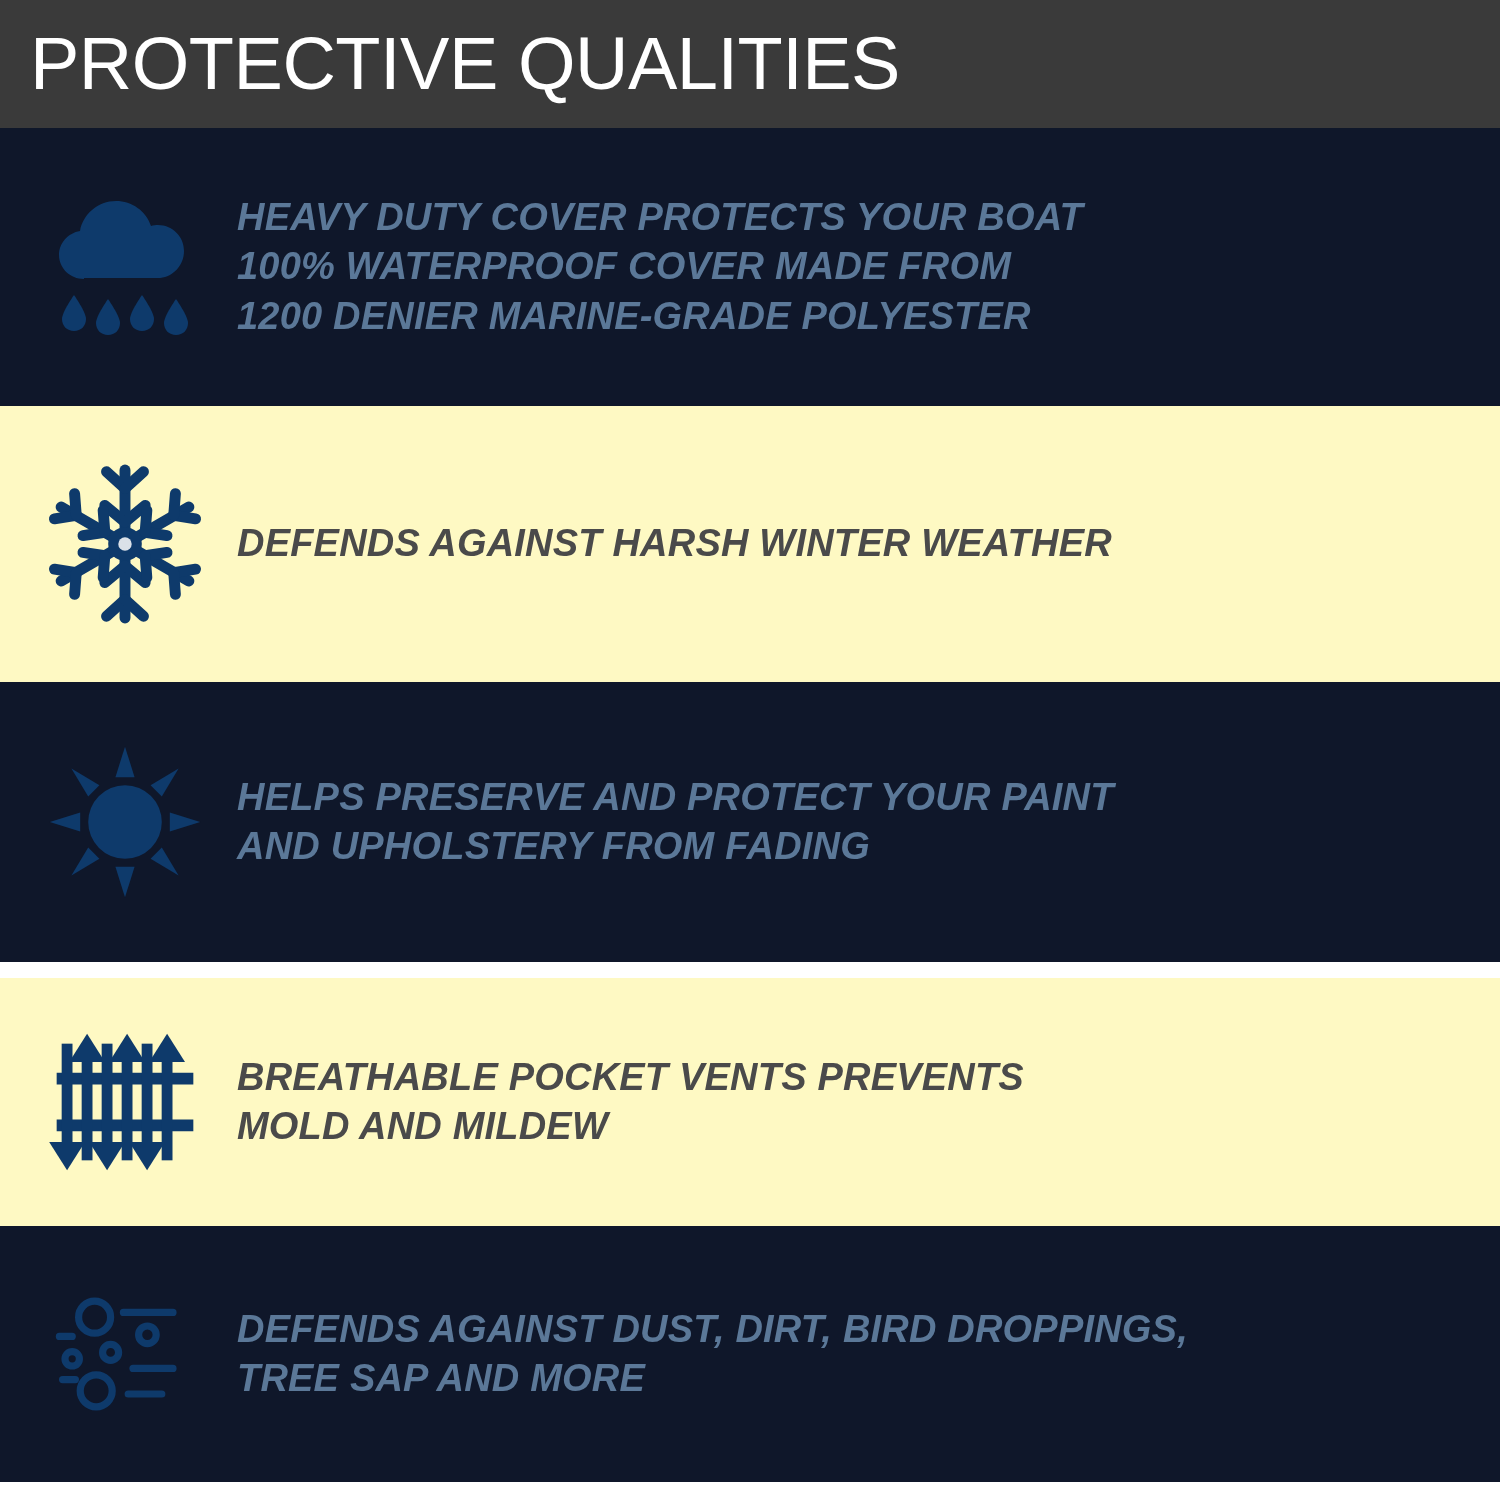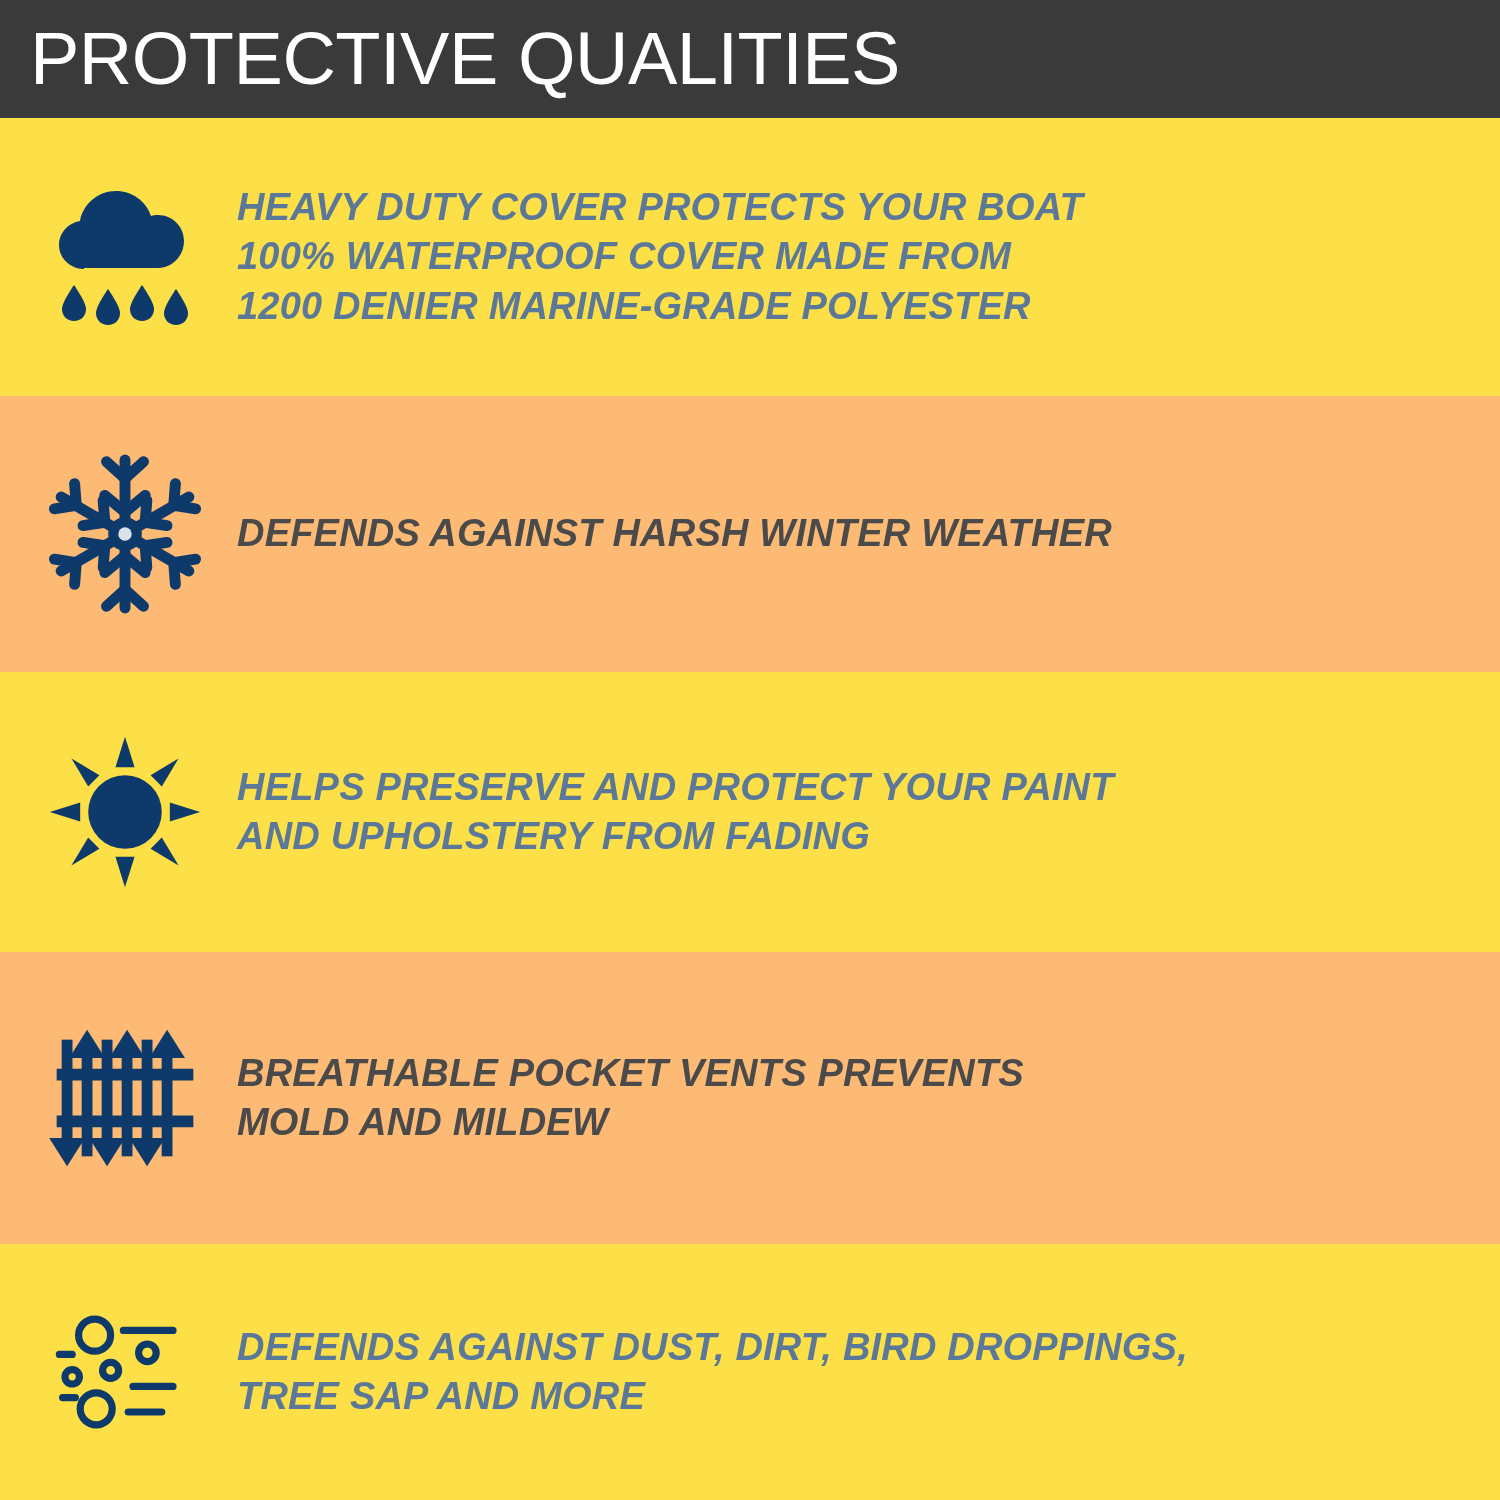--- a/index.html
+++ b/index.html
@@ -44,27 +44,27 @@
     display: flex;
     flex-direction: column;
   }
   .row {
     display: flex;
     align-items: center;
     box-sizing: border-box;
     padding-left: 22px;
     padding-right: 40px;
   }
-  .row.light { background: #fde047; }
-  .row.shaded { background: #fdba74; }
+  .row.light { background: #0f172a; }
+  .row.shaded { background: #fef9c3; }
 
   .row-r1 { height: 278px; }
   .row-r2 { height: 276px; }
   .row-r3 { height: 280px; align-items: center; }
-  .row-r4 { height: 292px; }
+  .row-r4 { height: 248px; margin-top: 16px; }
   .row-r5 { height: 256px; justify-content: center; }
 
   .icon-cell {
     width: 205px;
     min-width: 205px;
     display: flex;
     align-items: center;
     justify-content: center;
   }
   .text-cell {

